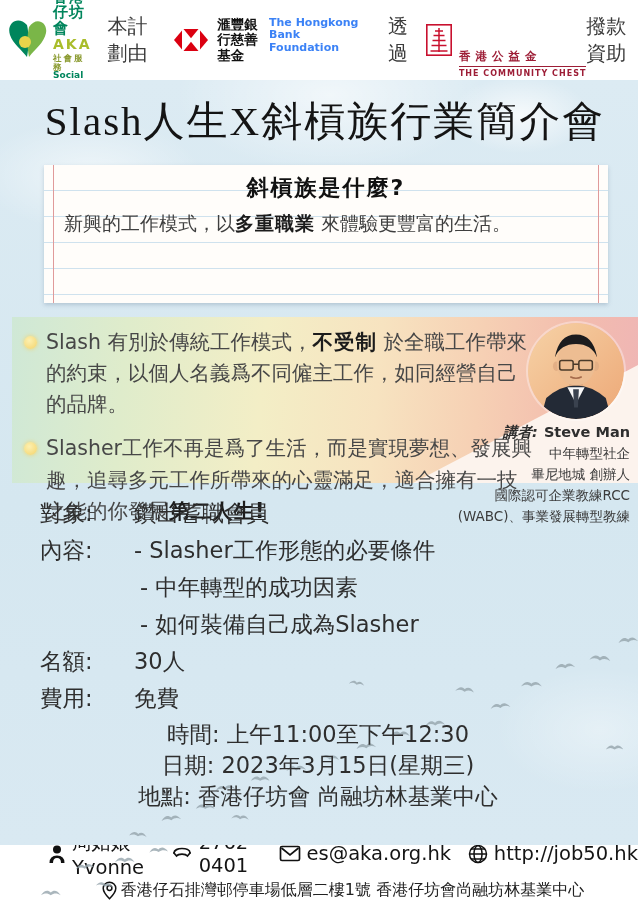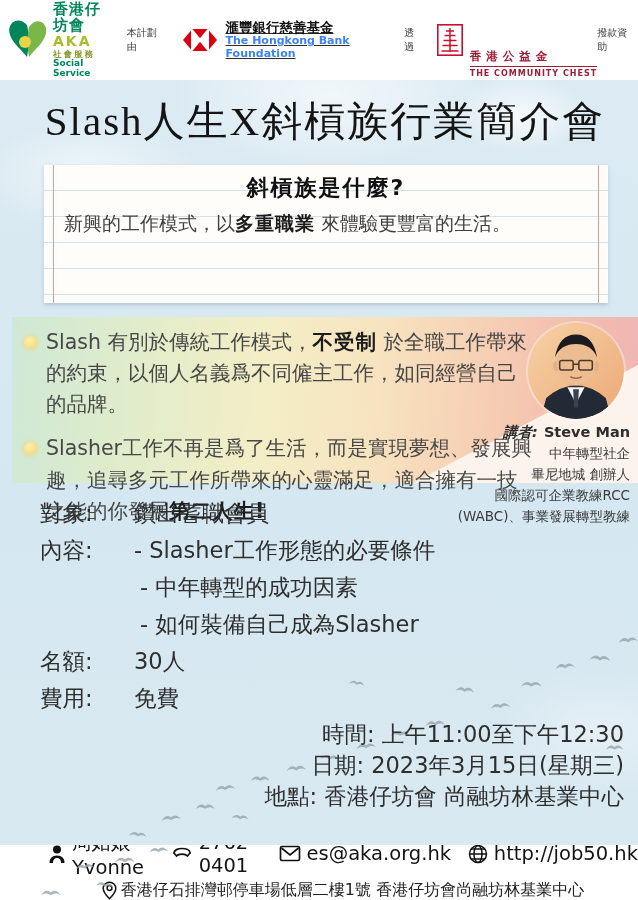--- a/index.html
+++ b/index.html
@@ -8,24 +8,24 @@
   .poster { position:relative; width:638px; height:900px; margin:0 auto; background:#ffffff; overflow:hidden; }
 
   
   .header { height:80px; background:#ffffff; display:flex; align-items:center; padding:0 8px; }
   .aka { display:flex; align-items:center; gap:5px; }
   .aka-text { display:flex; flex-direction:column; line-height:1.05; }
   .aka-org { color:#00855c; font-weight:bold; font-size:15px; letter-spacing:1px; }
   .aka-en { color:#a9bd2b; font-weight:bold; font-size:14px; letter-spacing:2px; }
   .aka-sub { color:#8a9a2f; font-size:8.5px; font-weight:bold; letter-spacing:2px; margin-top:2px;}
   .aka-sub2 { color:#00855c; font-size:9px; font-weight:bold; }
-  .hd-plain { font-size:10px; color:#3c3c3c; }
+  .hd-plain { font-size:20px; color:#3c3c3c; }
   .funded { margin-left:16px; }
   .hsbc { display:flex; align-items:center; gap:8px; margin-left:22px; }
-  .hsbc-text { display:flex; flex-direction:column; line-height:1.15;text-decoration:underline; }
+  .hsbc-text { display:flex; flex-direction:row; line-height:1.15; }
   .hsbc-zh { font-size:13.5px; font-weight:bold; color:#111; }
   .hsbc-en { font-size:11px; font-weight:bold; color:#3b82f6; }
   .through { margin-left:24px; }
   .chest { display:flex; align-items:center; gap:7px; margin-left:16px; }
   .chest-text { display:flex; flex-direction:column;margin-top:46px; }
   .chest-zh { color:#9d1d36; font-size:11.5px; font-weight:bold; letter-spacing:5px; }
   .chest-en { color:#9d1d36; font-size:8px; font-weight:bold; letter-spacing:1px; border-top:1px solid #9d1d36; padding-top:2px; margin-top:2px; white-space:nowrap;}
   .grant { }
 
   
@@ -74,21 +74,21 @@
   .spk-label { font-style:italic; font-weight:bold; margin-right:6px; }
 
   
   .details { position:relative; z-index:1; margin:12px 0 0 28px; font-size:22.5px; color:#2e2e2e; }
   .drow { display:flex; line-height:37px;gap:8px; }
   .dlabel { width:86px; flex:0 0 86px; }
   .dindent { padding-left:100px; line-height:37px; }
   .dval { }
 
   
-  .event { position:relative; z-index:1; margin:2px 14px 0 0; text-align:right;
+  .event { position:relative; z-index:1; margin:2px 14px 0 0; text-align:center;
     font-size:22.5px; line-height:31px; color:#2e2e2e; }
 
   
   .birds { position:absolute; left:0; top:545px; width:638px; height:310px; z-index:0; pointer-events:none; }
 
   
   .contact { height:39px; background:#ffffff; display:flex; flex-direction:column; align-items:center; justify-content:center; gap:1px;margin-left:48px; }
   .c-line1 { display:flex; align-items:center; gap:6px; font-size:19.5px; color:#141414; }
   .c-line2 { display:flex; align-items:center; gap:4px; font-size:16px; color:#222; }
   .cicon { display:inline-flex; }

